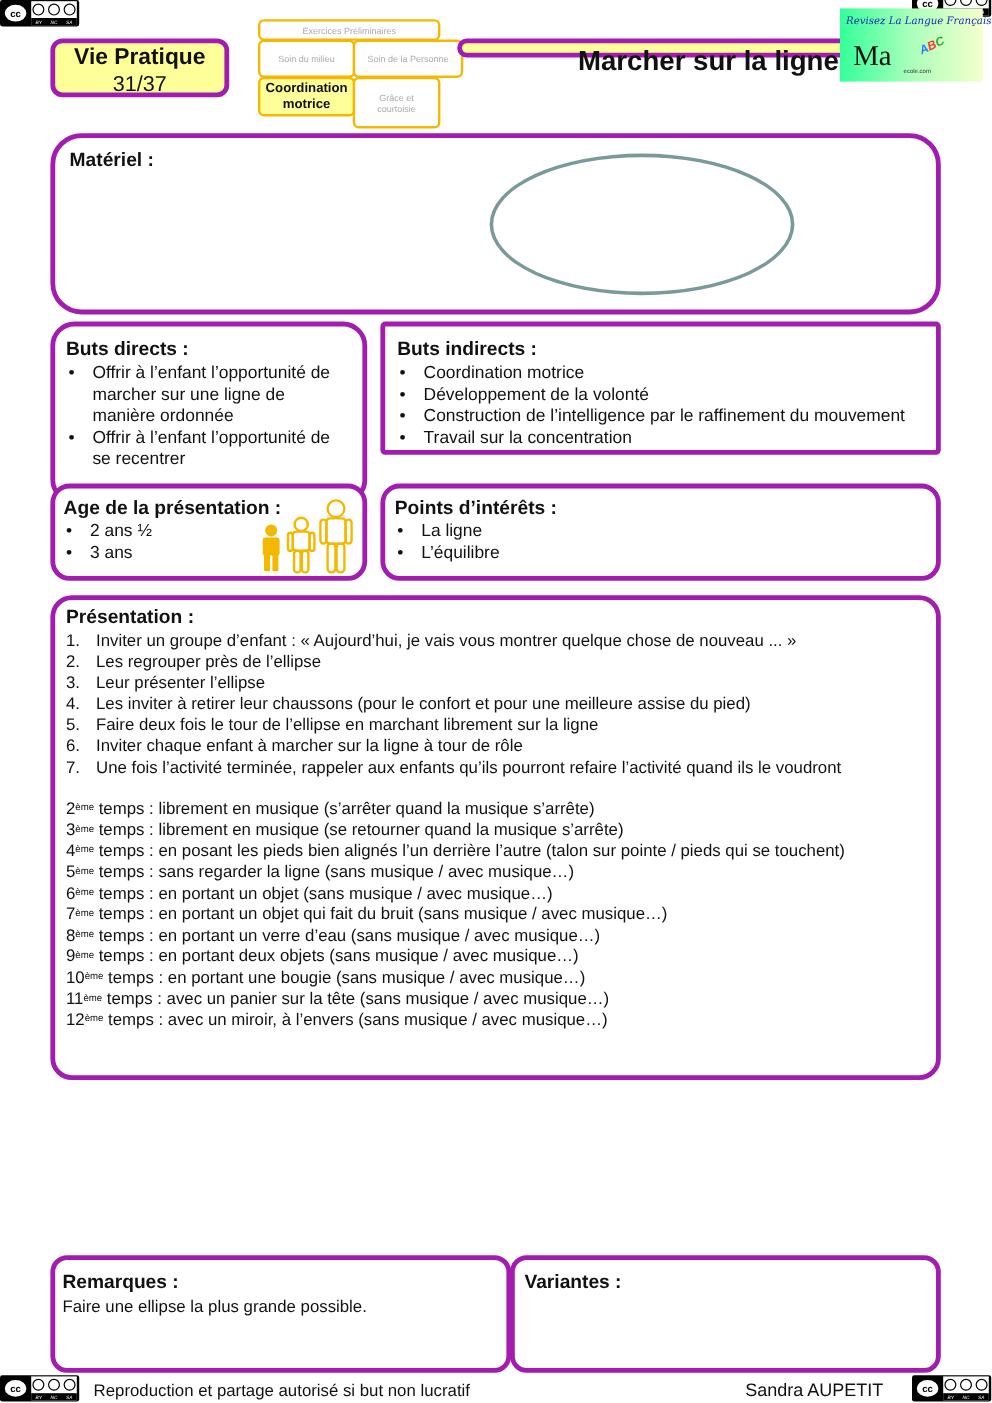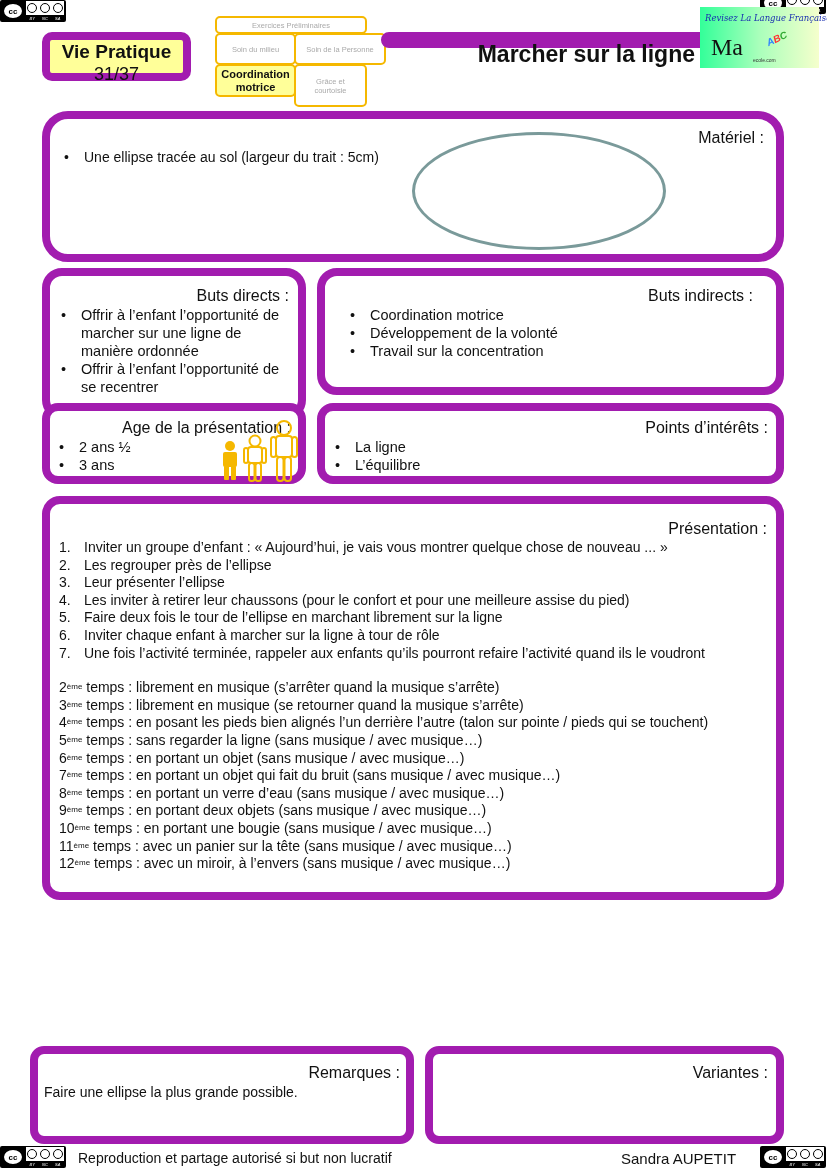--- a/index.html
+++ b/index.html
@@ -6,23 +6,23 @@
   html, body { width: 827px; height: 1169px; background: #ffffff; overflow: hidden; }
   body { position: relative; font-family: "Liberation Sans", sans-serif; color: #111; }
 
   .cc-badge { position: absolute; width: 66px; height: 22px; background: #000; border-radius: 2px; display: flex; align-items: center; padding: 1px 2px; }
   .cc-badge .cc-main { width: 22px; height: 18px; background: #fff; border-radius: 50%; border: 2px solid #000; display:flex; align-items:center; justify-content:center; font-size: 8px; font-weight: bold; color:#000; }
   .cc-badge .cc-icons { flex: 1; height: 20px; background: #fff; margin-left: 2px; display:flex; flex-direction: column; }
   .cc-badge .cc-top { flex: 1; display:flex; justify-content: space-around; align-items:center; font-size: 9px; color:#000; }
   .cc-badge .cc-top span { width: 10px; height: 10px; border: 1.5px solid #000; border-radius: 50%; display:inline-block; }
   .cc-badge .cc-bot { height: 6px; background:#000; color:#fff; font-size: 4px; display:flex; justify-content: space-around; align-items:center; }
 
-  .box { position: absolute; border: 8px solid #a21caf; border-radius: 16px; background: #fff; }
+  .box { position: absolute; border: 4px solid #a21caf; border-radius: 16px; background: #fff; }
   .box.yellow { background: #ffff99; }
-  .box h3 { font-size: 16px; font-weight: normal; margin-bottom: 1px; text-align: right; }
+  .box h3 { font-size: 16px; font-weight: bold; margin-bottom: 1px; }
   .box ul { list-style: none; }
   .box ul li { position: relative; padding-left: 22px; font-size: 14.5px; line-height: 18px; }
   .box ul li::before { content: "•"; position: absolute; left: 2px; top: 0; }
 
   #category-box { left: 42px; top: 32px; width: 149px; height: 49px; border-radius: 10px; text-align: center; }
   #category-box .cat-title { font-size: 19px; font-weight: bold; line-height: 22px; margin-top: 1px; }
   #category-box .cat-page { font-size: 18px; line-height: 22px; }
 
   .nav-cell { position: absolute; border: 2.5px solid #f5b800; border-radius: 5px; background: #fff; color: #aaa; font-size: 7.5px; text-align: center; display: flex; align-items: center; justify-content: center; line-height: 9px; }
   .nav-cell.active { background: #ffff99; color: #111; font-size: 11px; font-weight: bold; line-height: 13px; }
@@ -35,35 +35,35 @@
   #logo .logo-ma { position: absolute; left: 11px; top: 27px; font-family: "Liberation Serif", serif; font-size: 24px; color:#111; }
   #logo .logo-abc { position: absolute; left: 66px; top: 26px; font-size: 10px; font-weight: bold; font-style: italic; transform: rotate(-25deg); }
   #logo .logo-abc .a { color:#2a7fff; } #logo .logo-abc .b { color:#ff3333; } #logo .logo-abc .c { color:#33aa33; }
   #logo .logo-site { position: absolute; left: 53px; top: 50px; font-size: 5px; color: #333; }
 
   #materiel-box { left: 42px; top: 111px; width: 742px; height: 151px; padding: 10px 12px; border-radius: 26px; }
   #materiel-box ul li { font-size: 14px; }
   #ellipse { position: absolute; left: 362px; top: 13px; width: 254px; height: 118px; border: 3px solid #7a9a9a; border-radius: 50%; }
 
   #buts-directs-box { left: 42px; top: 268px; width: 264px; height: 152px; padding: 11px 9px; border-radius: 20px; }
-  #buts-indirects-box { left: 317px; top: 268px; width: 467px; height: 127px; padding: 11px 23px; border-radius: 20px; }
+  #buts-indirects-box { left: 317px; top: 268px; width: 467px; height: 111px; padding: 11px 10px; border-radius: 4px; }
 
   #age-box { left: 42px; top: 403px; width: 264px; height: 81px; padding: 8px 7px; border-radius: 16px; }
   #age-box .figures { position: absolute; left: 170px; top: 4px; }
   #points-box { left: 317px; top: 403px; width: 467px; height: 81px; padding: 8px 8px; border-radius: 16px; }
 
-  #presentation-box { left: 42px; top: 496px; width: 742px; height: 404px; padding: 16px 9px; border-radius: 18px; }
+  #presentation-box { left: 42px; top: 496px; width: 742px; height: 404px; padding: 6px 9px; border-radius: 18px; }
   #presentation-box ol { list-style: none; }
   #presentation-box ol li { position: relative; padding-left: 25px; font-size: 14px; line-height: 17.6px; white-space: nowrap; }
   #presentation-box ol li .num { position: absolute; left: 0; top: 0; }
   #presentation-box .temps { margin-top: 17px; }
   #presentation-box .temps div { font-size: 14px; line-height: 17.6px; white-space: nowrap; }
   #presentation-box .temps sup { font-size: 8px; vertical-align: top; position: relative; top: -1px; }
 
-  #remarques-box { left: 30px; top: 1046px; width: 384px; height: 98px; padding: 10px 6px; border-radius: 14px; }
+  #remarques-box { left: 42px; top: 1046px; width: 384px; height: 98px; padding: 10px 6px; border-radius: 14px; }
   #remarques-box p { font-size: 14px; line-height: 18px; }
   #variantes-box { left: 425px; top: 1046px; width: 359px; height: 98px; padding: 10px 8px; border-radius: 14px; }
 
   #footer-text { position: absolute; left: 78px; top: 1150px; font-size: 14px; color: #111; }
   #footer-author { position: absolute; left: 621px; top: 1150px; font-size: 15px; color: #111; }
 </style>
 </head>
 <body>
 
 <div class="cc-badge" style="left:0;top:0;">
@@ -114,39 +114,37 @@
 
 <div id="logo">
   <div class="logo-top">Revisez La Langue Française</div>
   <div class="logo-ma">Ma</div>
   <div class="logo-abc"><span class="a">A</span><span class="b">B</span><span class="c">C</span></div>
   <div class="logo-site">ecole.com</div>
 </div>
 
 <div id="materiel-box" class="box">
   <h3>Matériel :</h3>
-  <ul>
-    <li>Une ellipse tracée au sol (largeur du trait : 5cm)</li>
-  </ul>
   <div id="ellipse"></div>
 </div>
 
 <div id="buts-directs-box" class="box">
   <h3>Buts directs :</h3>
   <ul>
     <li>Offrir à l’enfant l’opportunité de marcher sur une  ligne de manière  ordonnée</li>
     <li>Offrir à l’enfant l’opportunité  de se recentrer</li>
   </ul>
 </div>
 
 <div id="buts-indirects-box" class="box">
   <h3>Buts indirects :</h3>
   <ul>
     <li>Coordination motrice</li>
     <li>Développement de la volonté</li>
+    <li>Construction de l’intelligence par le raffinement du mouvement</li>
     <li>Travail sur la concentration</li>
   </ul>
 </div>
 
 <div id="age-box" class="box">
   <h3>Age de la présentation :</h3>
   <ul>
     <li>2 ans ½</li>
     <li>3 ans</li>
   </ul>

